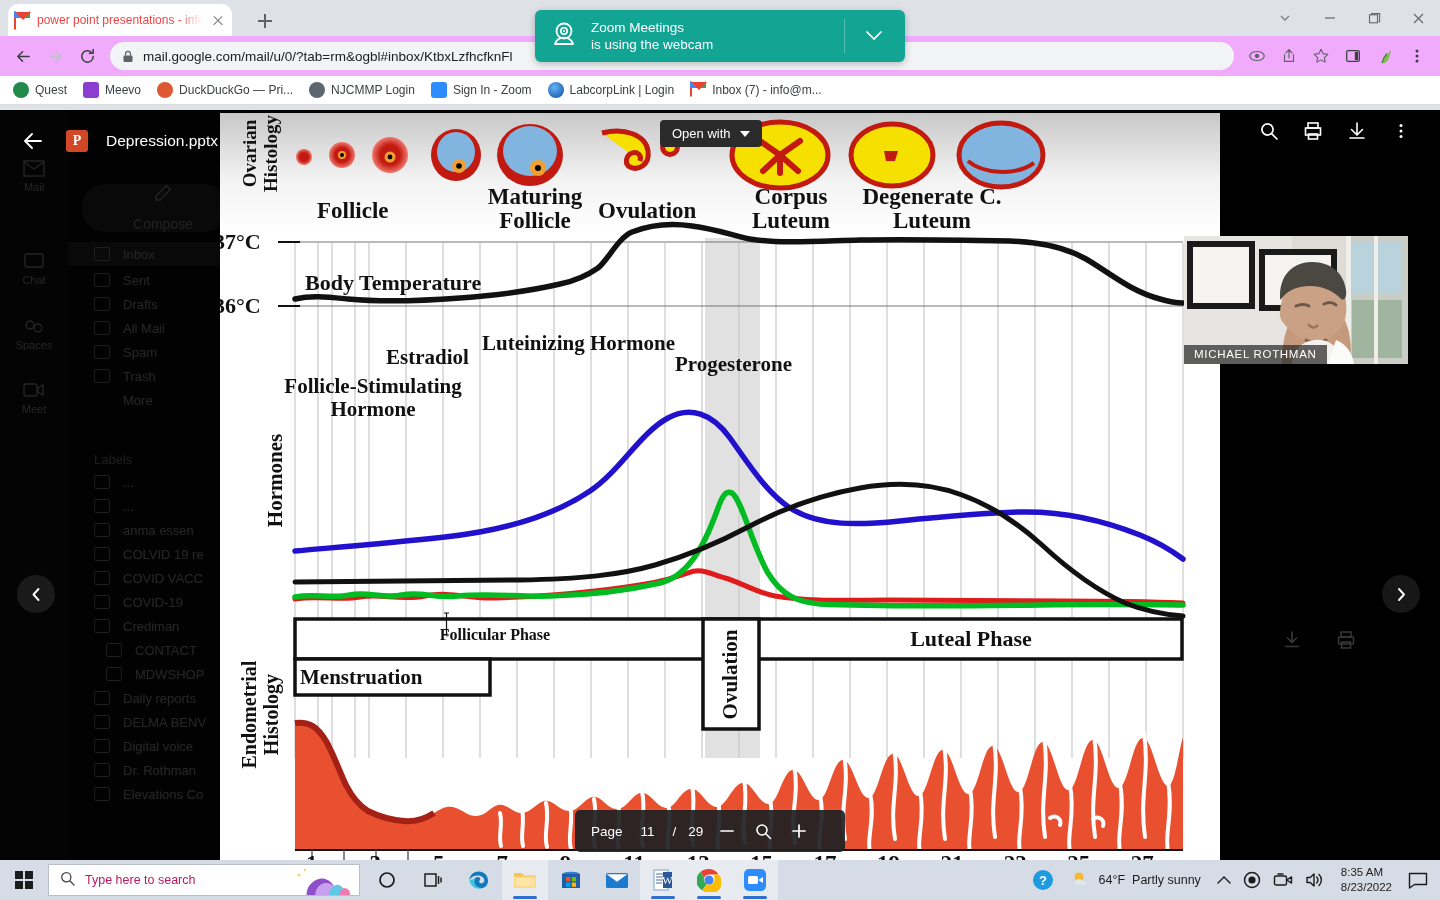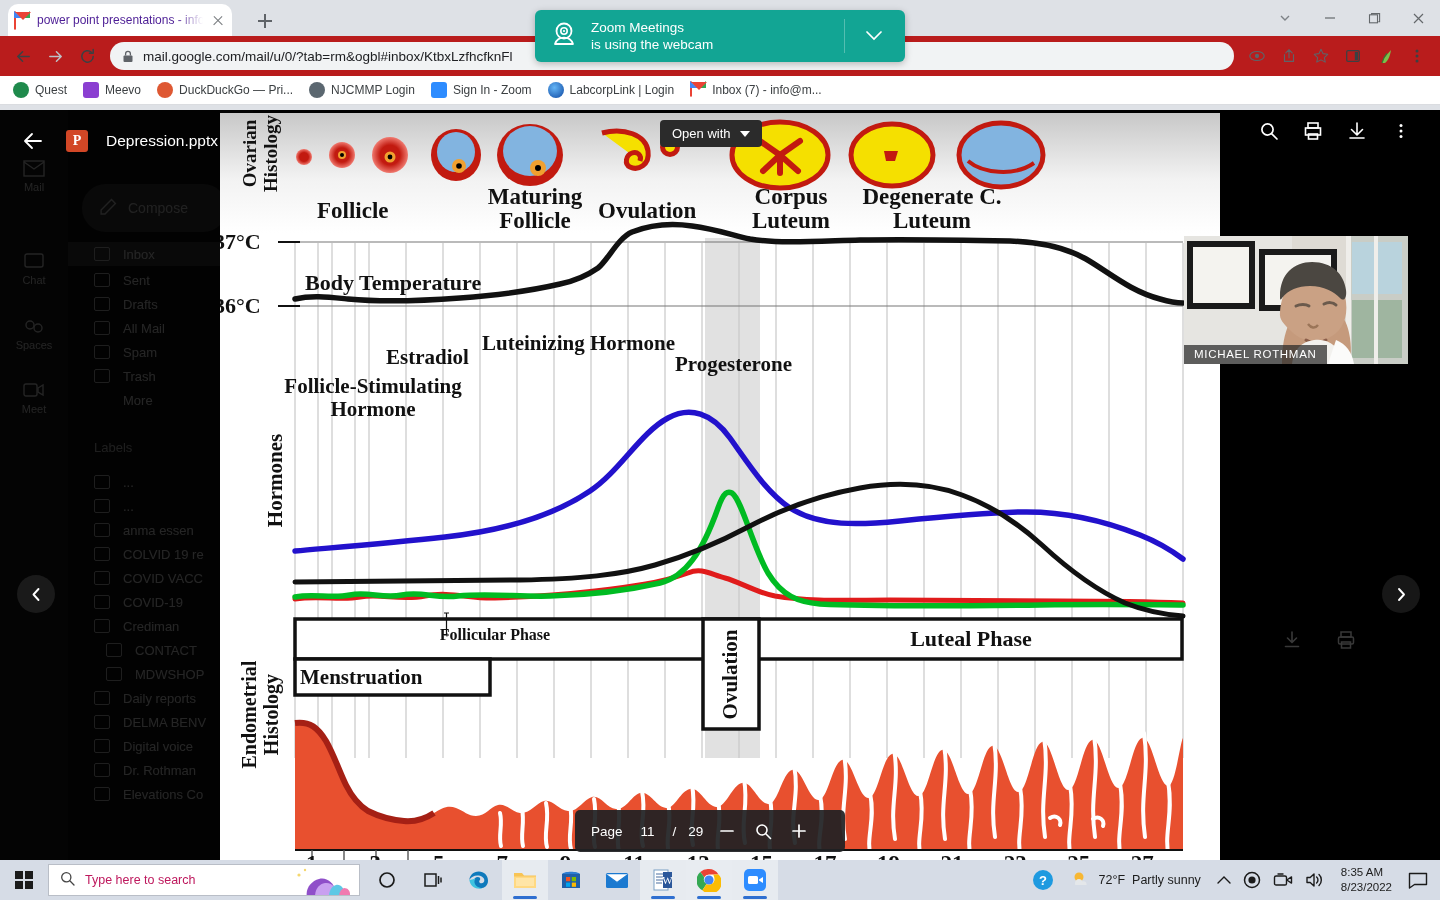--- a/index.html
+++ b/index.html
@@ -7,34 +7,34 @@
   #root{position:relative;width:1440px;height:900px;}
 
   
   .chrome{position:absolute;left:0;top:0;width:1440px;height:860px;background:#dee1e6;}
   .tabstrip{position:relative;height:36px;background:#dee1e6;}
   .tab{position:absolute;left:8px;top:4px;width:224px;height:32px;background:#fff;border-radius:10px 10px 0 0;display:flex;align-items:center;padding:0 6px;gap:7px;}
   .tab .favicon{width:16px;height:16px;flex:none;position:relative;}
   .gmail-ico{width:16px;height:12px;border:1.6px solid #EA4335;border-radius:1px;position:relative;overflow:hidden;background:#fff;}
   .gmail-ico:before{content:"";position:absolute;left:-1px;top:-1px;border-left:8px solid #4285F4;border-right:8px solid #34A853;border-top:7px solid transparent;}
   .gmail-ico:after{content:"";position:absolute;left:0;top:0;width:0;height:0;border-left:8px solid transparent;border-right:8px solid transparent;border-top:8px solid #EA4335;}
-  .tabtitle{font-size:12px;color:#4c1d95;white-space:nowrap;overflow:hidden;flex:1;
+  .tabtitle{font-size:12px;color:#ef4444;white-space:nowrap;overflow:hidden;flex:1;
             -webkit-mask-image:linear-gradient(90deg,#000 84%,transparent 100%);
             mask-image:linear-gradient(90deg,#000 84%,transparent 100%);}
   .tabclose{width:16px;height:16px;flex:none;position:relative;opacity:.85;}
   .tabclose:before,.tabclose:after{content:"";position:absolute;left:2px;top:7.5px;width:12px;height:1.4px;background:#5f6368;}
   .tabclose:before{transform:rotate(45deg);} .tabclose:after{transform:rotate(-45deg);}
   .newtab{position:absolute;left:252px;top:8px;width:26px;height:26px;border-radius:50%;}
   .newtab:before,.newtab:after{content:"";position:absolute;background:#5f6368;}
   .newtab:before{left:6px;top:12px;width:14px;height:1.6px;}
   .newtab:after{left:12.2px;top:6px;width:1.6px;height:14px;}
   .wctrl{position:absolute;top:0;height:36px;display:flex;align-items:center;justify-content:center;}
   .wctrl svg{opacity:.75;}
 
-  .navbar{position:relative;height:40px;background:#b91c1c;display:flex;align-items:center;padding:0 8px;gap:2px;text-align:center;}
+  .navbar{position:relative;height:40px;background:#f0abfc;display:flex;align-items:center;padding:0 8px;gap:2px;text-align:center;}
   .navbtn{width:30px;height:30px;border-radius:50%;display:flex;align-items:center;justify-content:center;flex:none;}
   .omnibox{flex:1;height:28px;background:#f1f3f4;border-radius:14px;display:flex;align-items:center;padding:0 12px;gap:9px;margin:0 6px;min-width:0;}
   .omnitext{font-size:13.5px;color:#202124;white-space:nowrap;overflow:hidden;}
   .toolicons{display:flex;align-items:center;gap:2px;flex:none;}
 
   .bmbar{height:29px;background:#fff;display:flex;align-items:center;padding:0 6px;gap:2px;border-bottom:1px solid #dadce0;}
   .bm{display:flex;align-items:center;gap:6px;padding:3px 7px;border-radius:4px;white-space:nowrap;}
   .bm .bmico{width:16px;height:16px;border-radius:3px;flex:none;display:block;}
   .bm span{font-size:12px;color:#3c4043;}
 
@@ -45,21 +45,21 @@
   .zdivider{width:1px;height:34px;background:rgba(255,255,255,.28);}
   .zchev{width:34px;display:flex;align-items:center;justify-content:center;}
 
   
   .viewer{position:absolute;left:0;top:110px;width:1440px;height:750px;background:#000;overflow:hidden;}
   .gmailbg{position:absolute;left:0;top:0;width:1440px;height:750px;opacity:.16;}
   .gm-rail{position:absolute;left:0;top:0;width:68px;height:750px;background:#1a1a1a;}
   .gm-rail-item{position:absolute;left:0;width:68px;text-align:center;color:#ddd;font-size:11px;}
   .gm-rail-item .ri{display:block;margin:0 auto 3px;width:22px;height:18px;}
   .gm-panel{position:absolute;left:68px;top:0;width:185px;height:750px;background:#111;}
-  .composebtn{position:absolute;left:14px;top:74px;width:145px;height:48px;border-radius:24px;background:#3a3a3a;display:flex;align-items:center;gap:11px;padding-left:17px;color:#ccc;font-size:14px;}
+  .composebtn{position:absolute;left:14px;top:74px;width:145px;height:48px;border-radius:24px;background:#3a3a3a;display:flex;align-items:center;gap:11px;padding-left:17px;color:#ccc;font-size:14px;flex-direction:column;}
   .gmrow{position:absolute;left:0;width:185px;height:24px;display:flex;align-items:center;gap:13px;padding-left:26px;color:#e5e5e5;font-size:13px;}
   .gmrow.sel{background:#3c3c3c;border-radius:0 12px 12px 0;}
   .gmrow .gi{width:16px;height:14px;border:1.4px solid #bbb;border-radius:2px;flex:none;}
   .gmlbl{position:absolute;left:26px;color:#bbb;font-size:13px;}
   .backbar{position:absolute;left:0;top:0;width:1440px;height:62px;display:flex;align-items:center;gap:18px;padding-left:18px;z-index:6;}
   .backarrow{width:30px;height:30px;display:flex;align-items:center;justify-content:center;}
   .pptico{width:22px;height:22px;background:#D24726;border-radius:3px;color:#fff;font-size:14px;font-weight:bold;display:flex;align-items:center;justify-content:center;font-family:"Liberation Serif",serif;}
   .filename{color:#fff;font-size:15.5px;}
   .viewer-tools{position:absolute;right:28px;top:10px;display:flex;align-items:center;gap:22px;z-index:7;}
   .vt{width:22px;height:22px;display:flex;align-items:center;justify-content:center;}
@@ -302,21 +302,21 @@
               <span>Spam</span>
             </div>
           <div class="gmrow" style="top:254px;">
               <span class="gi"></span>
               <span>Trash</span>
             </div>
           <div class="gmrow" style="top:278px;">
               <span class="gi" style="border:none;"></span>
               <span>More</span>
             </div>
-          <div class="gmlbl" style="top:330px;">Labels</div>
+          <div class="gmlbl" style="top:342px;">Labels</div>
           <div class="gmrow" style="top:360px;">
               <span class="gi"></span>
               <span>...</span>
             </div>
           <div class="gmrow" style="top:384px;">
               <span class="gi"></span>
               <span>...</span>
             </div>
           <div class="gmrow" style="top:408px;">
               <span class="gi"></span>
@@ -845,21 +845,21 @@
             <text x="11" y="16" font-size="13" fill="#fff" text-anchor="middle" font-family="Liberation Sans, sans-serif" font-weight="bold">?</text>
           </svg>
       </div>
       <div class="weather">
         <span>
           <svg width="22" height="18" viewBox="0 0 22 18">
               <circle cx="9" cy="7" r="4.5" fill="#f7b733"></circle>
               <path d="M5 13c0-2.2 1.8-4 4-4 1.6 0 3 1 3.6 2.4.3-.1.6-.2 1-.2 1.7 0 3 1.3 3 3 0 .3 0 .6-.1.8H5.3A3 3 0 0 1 5 13z" fill="#e4e7ea"></path>
             </svg>
         </span>
-        <span>72°F</span>
+        <span>64°F</span>
         <span>Partly sunny</span>
       </div>
       <div class="ti">
         <svg width="14" height="10" viewBox="0 0 14 10">
             <path d="M1 8l6-6 6 6" stroke="#1b1b1b" stroke-width="1.4" fill="none" stroke-linecap="round"></path>
           </svg>
       </div>
       <div class="ti">
         <svg width="18" height="18" viewBox="0 0 18 18">
             <circle cx="9" cy="9" r="7.5" stroke="#1b1b1b" stroke-width="1.5" fill="none"></circle>

